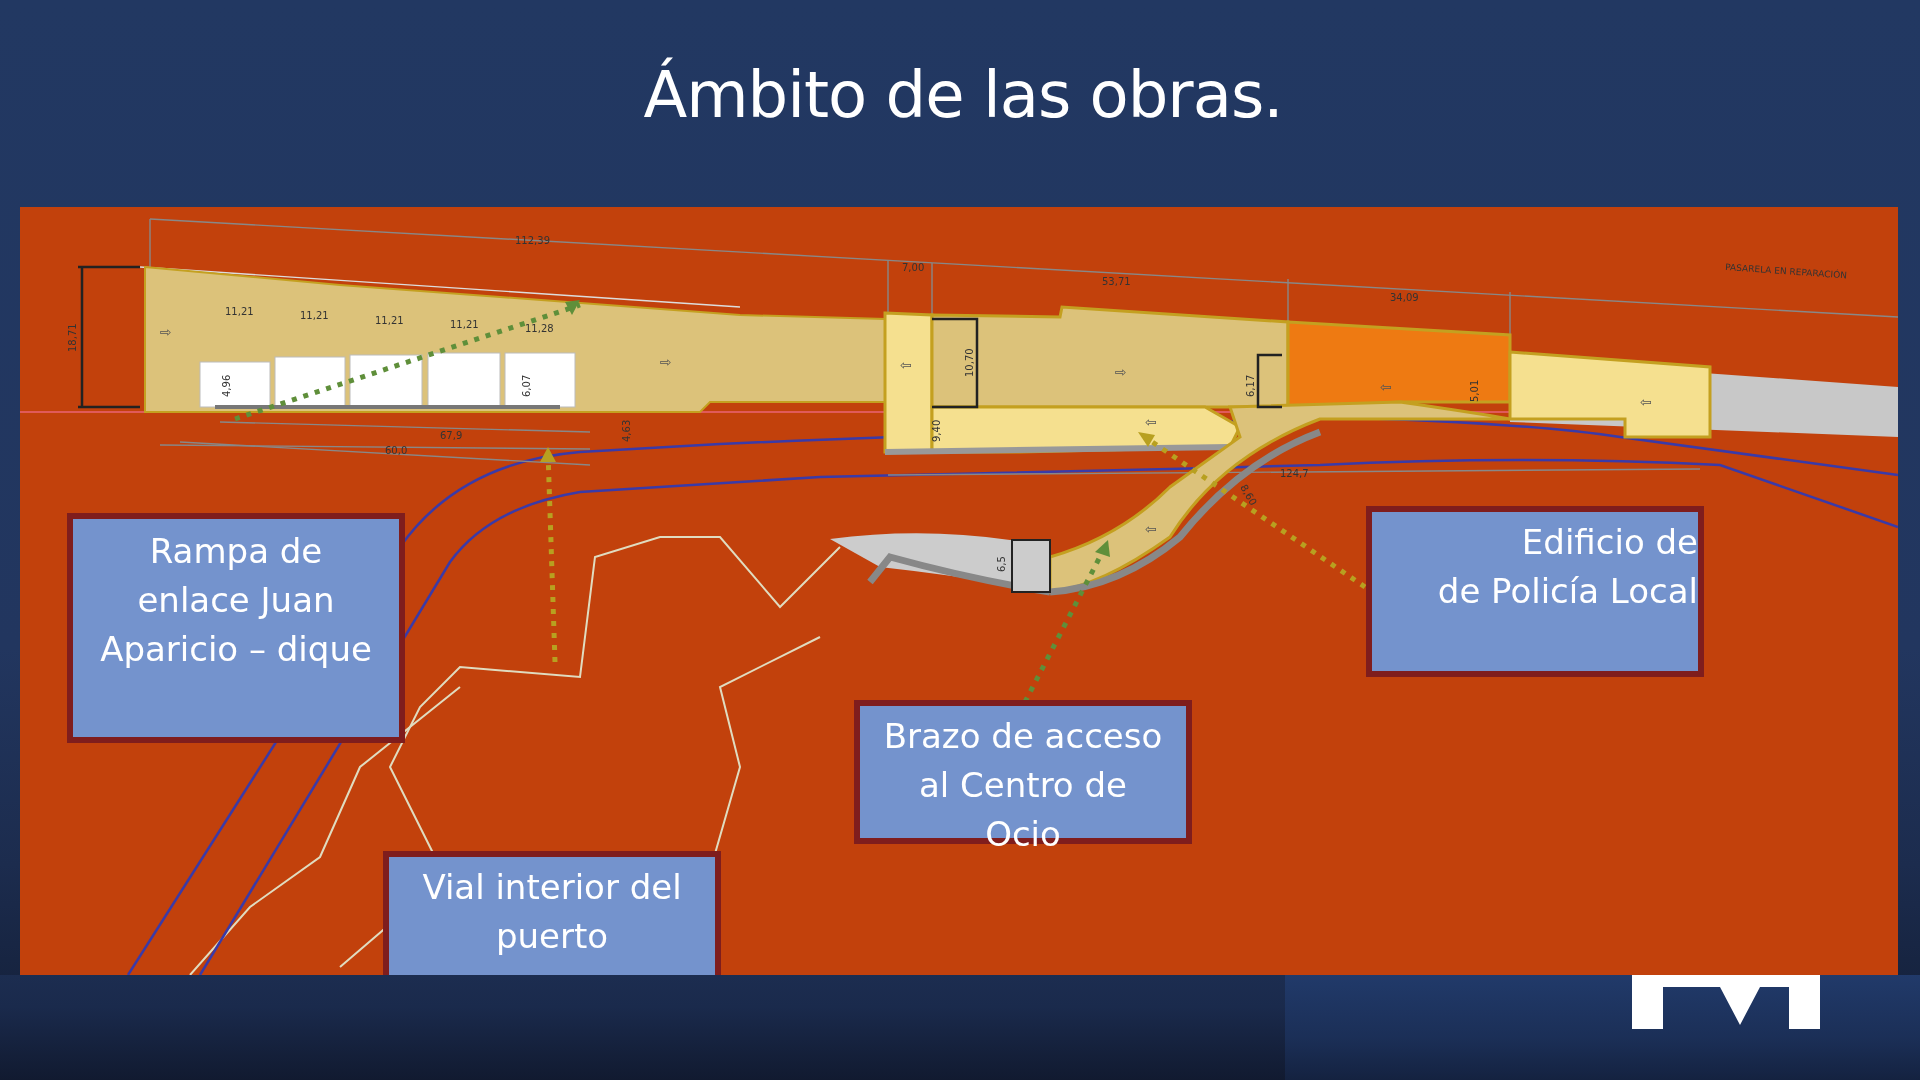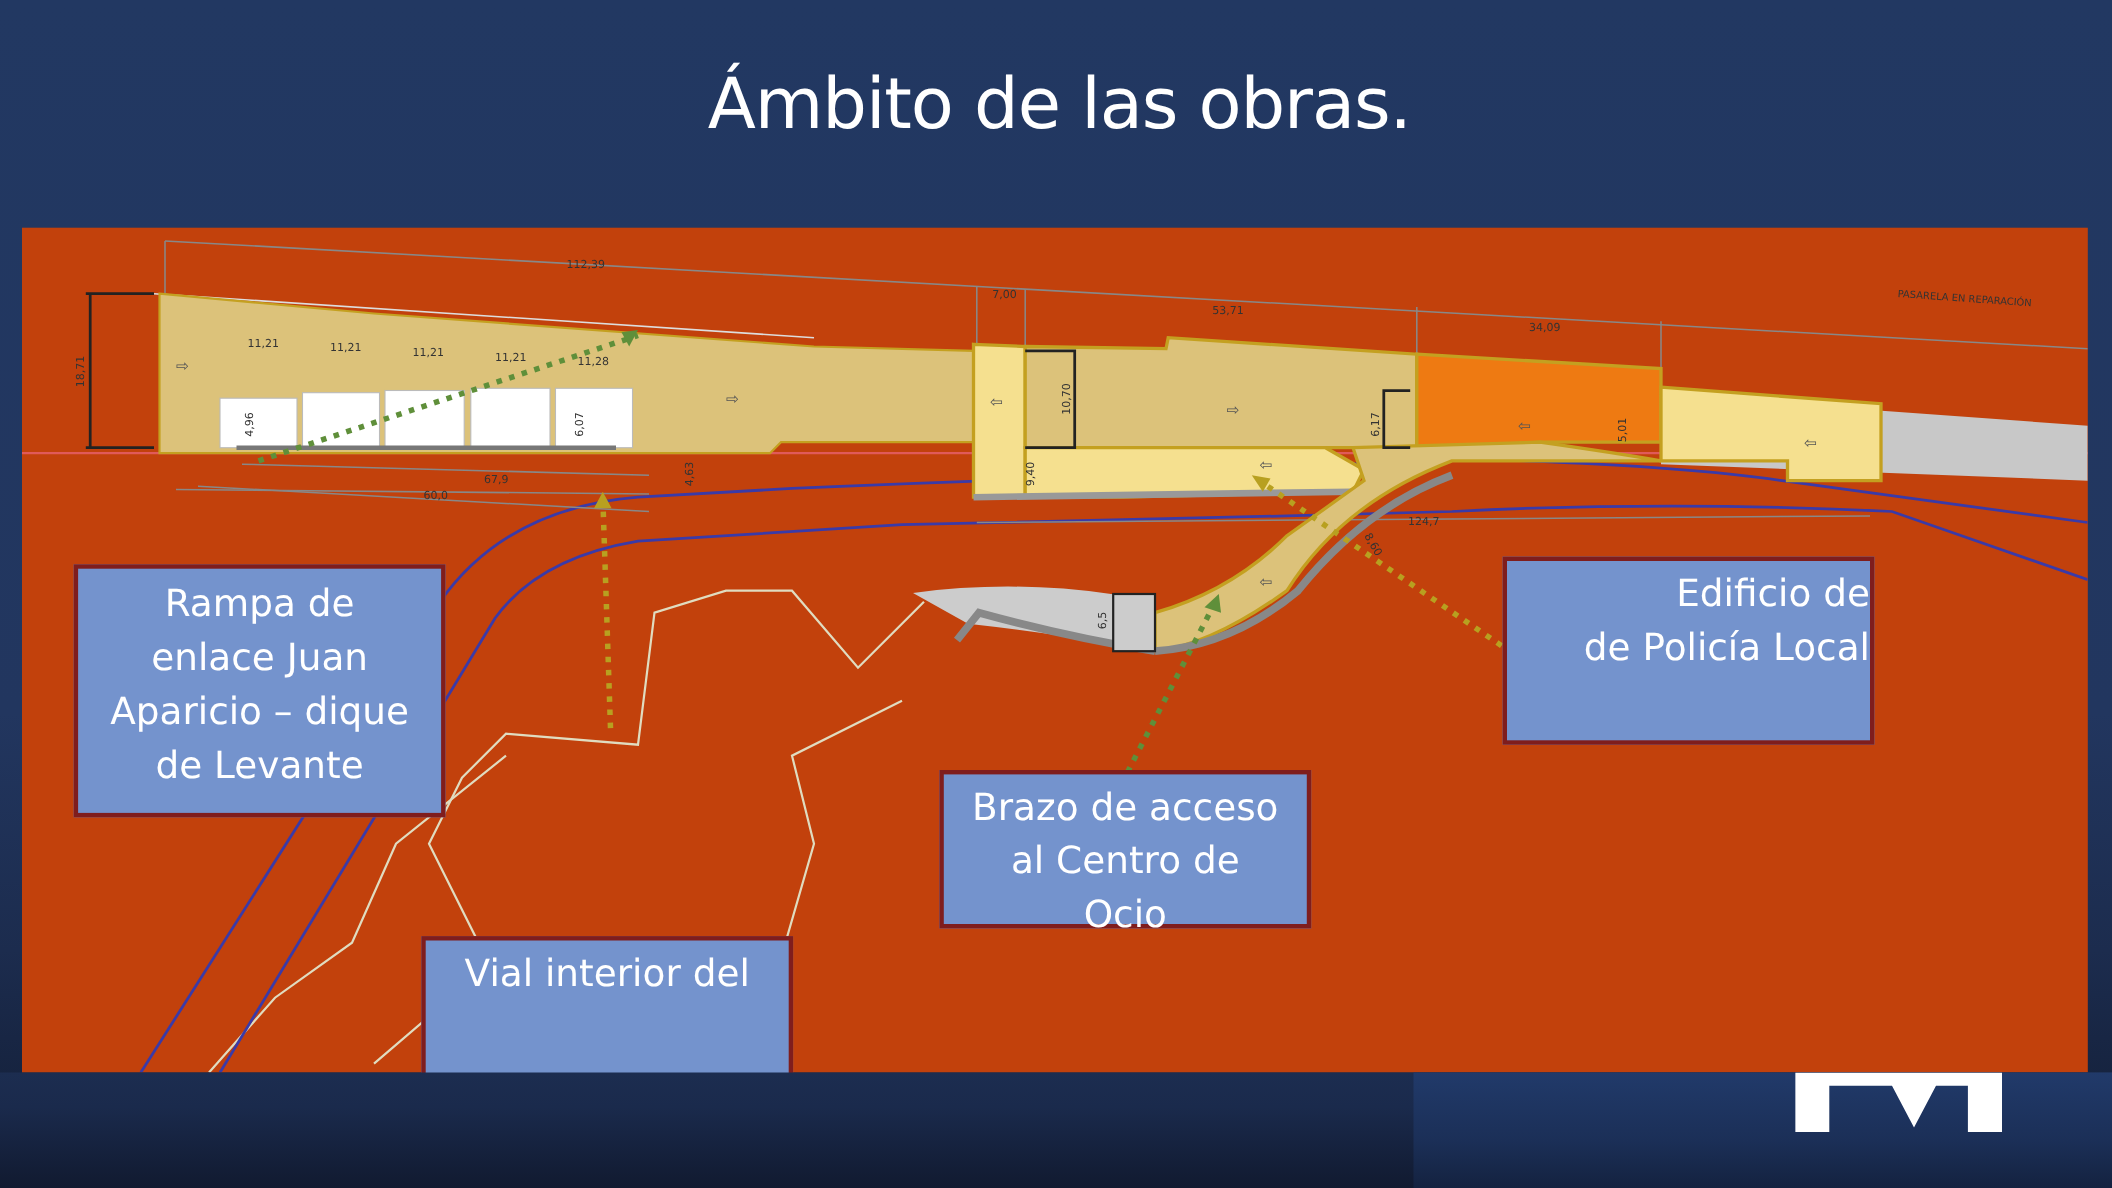--- a/index.html
+++ b/index.html
@@ -3,21 +3,21 @@
 <meta charset="utf-8">
 <style>
   html,body{margin:0;padding:0;}
   body{width:1920px;height:1080px;overflow:hidden;position:relative;
     background:linear-gradient(180deg,#223862 0%,#22365f 60%,#1c2c4e 80%,#111c33 100%);
     font-family:"DejaVu Sans",sans-serif;}
   .title{position:absolute;left:0;top:58px;width:1864px;text-align:center;color:#fff;
     font-family:"DejaVu Sans",sans-serif;font-size:64px;font-weight:400;letter-spacing:-1px;padding-left:31px;}
   .panel{position:absolute;left:20px;top:207px;width:1878px;height:768px;background:#c2410c;overflow:hidden;}
   .panel svg{position:absolute;left:0;top:0;}
-  .callout{position:absolute;background:#7493cd;border:4px solid #7f1d1d;color:#fff;
+  .callout{position:absolute;background:#7493cd;border:6px solid #7f1d1d;color:#fff;
     font-family:"DejaVu Sans",sans-serif;font-size:34px;line-height:49px;text-align:center;
     box-sizing:border-box;padding-top:6px;}
   .footer-band{position:absolute;left:0;top:975px;width:1920px;height:105px;
     background:linear-gradient(180deg,#1c2d50 0%,#1a2a4c 30%,#111a30 100%);}
   .footer-right{position:absolute;left:1285px;top:975px;width:635px;height:105px;
     background:linear-gradient(180deg,#213a6a 0%,#1b2f57 60%,#142240 100%);}
   .logo{position:absolute;left:1632px;top:975px;width:188px;height:54px;}
 </style>
 </head>
 <body>
@@ -139,25 +139,25 @@
     <polygon points="528,240 520,255 536,255" fill="#b8a020"></polygon>
     <polygon points="1088,333 1075,345 1090,350" fill="#5f8f3a"></polygon>
     <polygon points="1118,225 1128,240 1135,228" fill="#b8a020"></polygon>
   </svg>
 </div>
 
 <div class="callout" style="left:67px;top:513px;width:338px;height:230px;padding-top:8px;">
   <div>Rampa de</div>
   <div>enlace Juan</div>
   <div>Aparicio – dique</div>
-  <div>de Levante</div>
 </div>
 
 <div class="callout" style="left:383px;top:851px;width:338px;height:142px;">
   <div>Vial interior del</div>
+  <div>puerto</div>
 </div>
 
 <div class="callout" style="left:854px;top:700px;width:338px;height:144px;">
   <div>Brazo de acceso</div>
   <div>al Centro de</div>
   <div>Ocio</div>
 </div>
 
 <div class="callout" style="left:1366px;top:506px;width:338px;height:171px;text-align:right;">
   <div>Edificio de</div>

